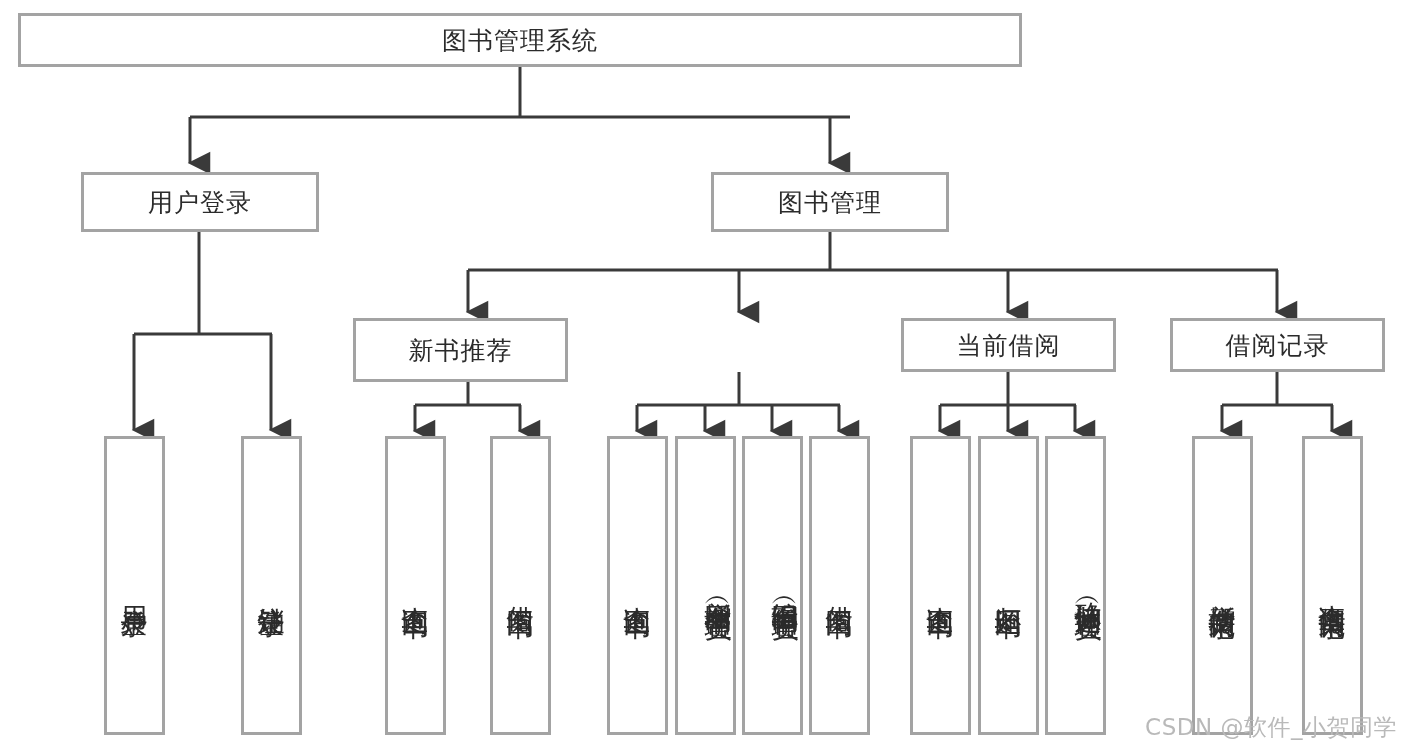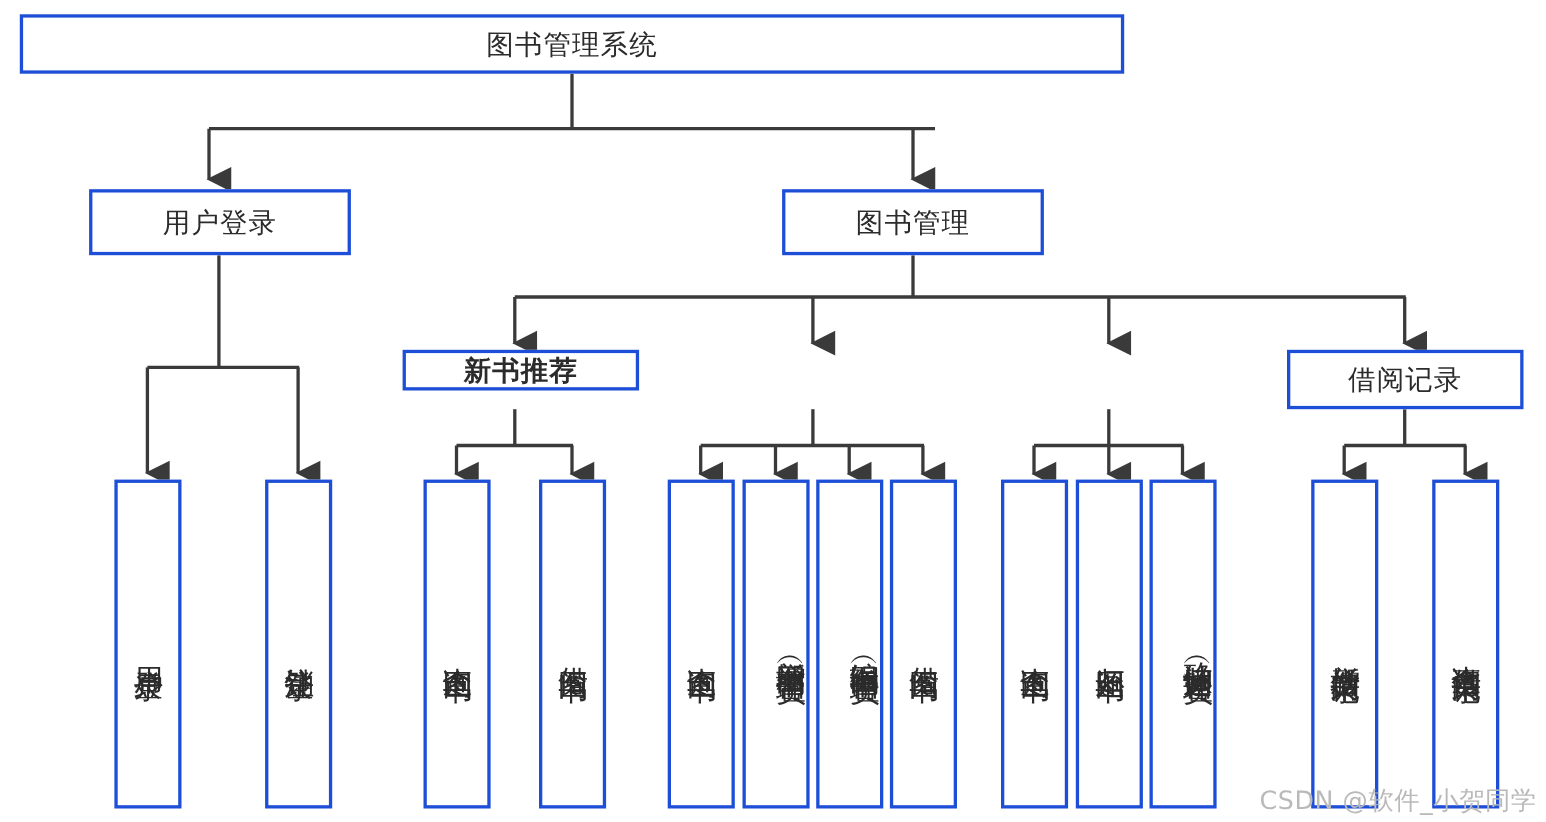--- a/index.html
+++ b/index.html
@@ -13,21 +13,21 @@
   #canvas {
     position: relative;
     width: 1405px;
     height: 747px;
     background: #ffffff;
     overflow: hidden;
   }
   .node {
     position: absolute;
     box-sizing: border-box;
-    border: 3px solid #1d4ed8;
+    border: 3px solid #a3a3a3;
     background: #ffffff;
     display: flex;
     align-items: center;
     justify-content: center;
     color: #2b2b2b;
   }
   .node.horiz {
     font-size: 25px;
     letter-spacing: 1px;
   }
@@ -129,22 +129,25 @@
     <span>图书管理系统</span>
   </div>
 
   <div class="node horiz" style="left:81px; top:172px; width:238px; height:60px;">
     <span>用户登录</span>
   </div>
   <div class="node horiz" style="left:711px; top:172px; width:238px; height:60px;font-family:Liberation Mono, monospace;">
     <span>图书管理</span>
   </div>
 
-  <div class="node horiz" style="left:366px; top:318px; width:215px; height:37px;font-weight:bold;">
+  <div class="node horiz" style="left:353px; top:318px; width:215px; height:64px;">
     <span>新书推荐</span>
+  </div>
+  <div class="node horiz" style="left:901px; top:318px; width:215px; height:54px;">
+    <span>当前借阅</span>
   </div>
   <div class="node horiz" style="left:1170px; top:318px; width:215px; height:54px;">
     <span>借阅记录</span>
   </div>
 
   <div class="node vert centered" style="left:104px; top:436px; width:61px; height:299px;">
     <span class="vtext">用户登录</span>
   </div>
   <div class="node vert centered" style="left:241px; top:436px; width:61px; height:299px;">
     <span class="vtext">注销登录</span>

